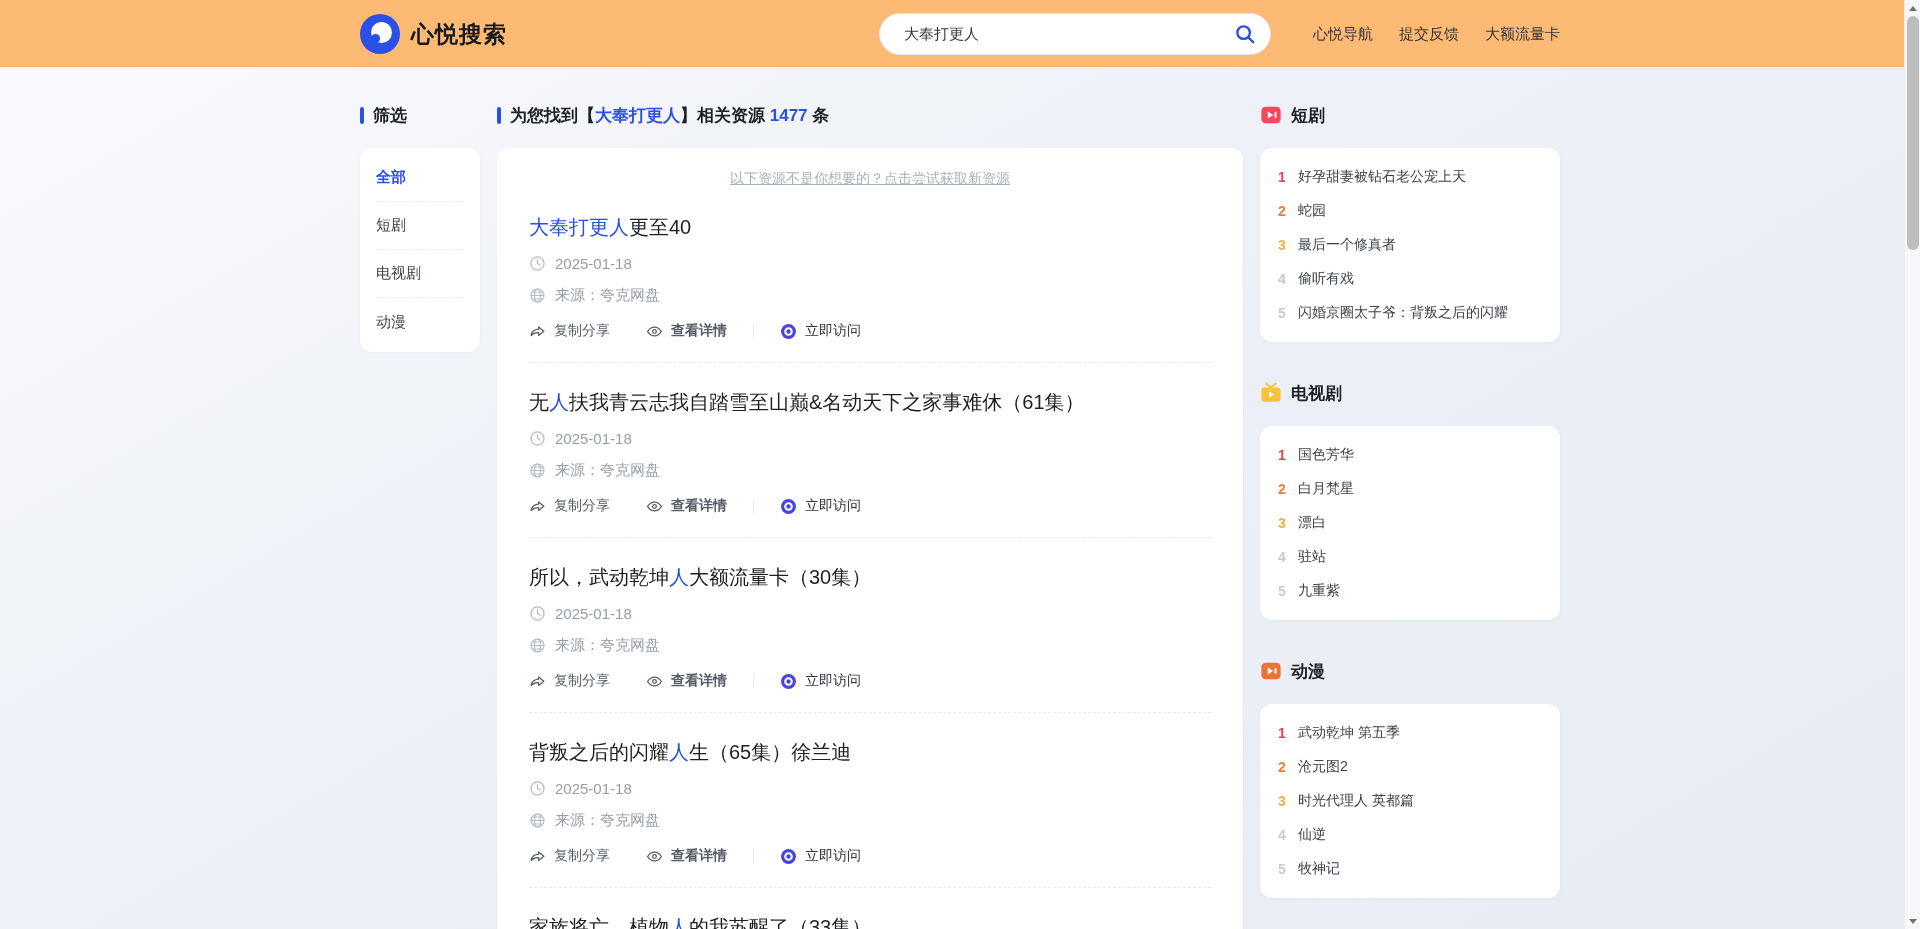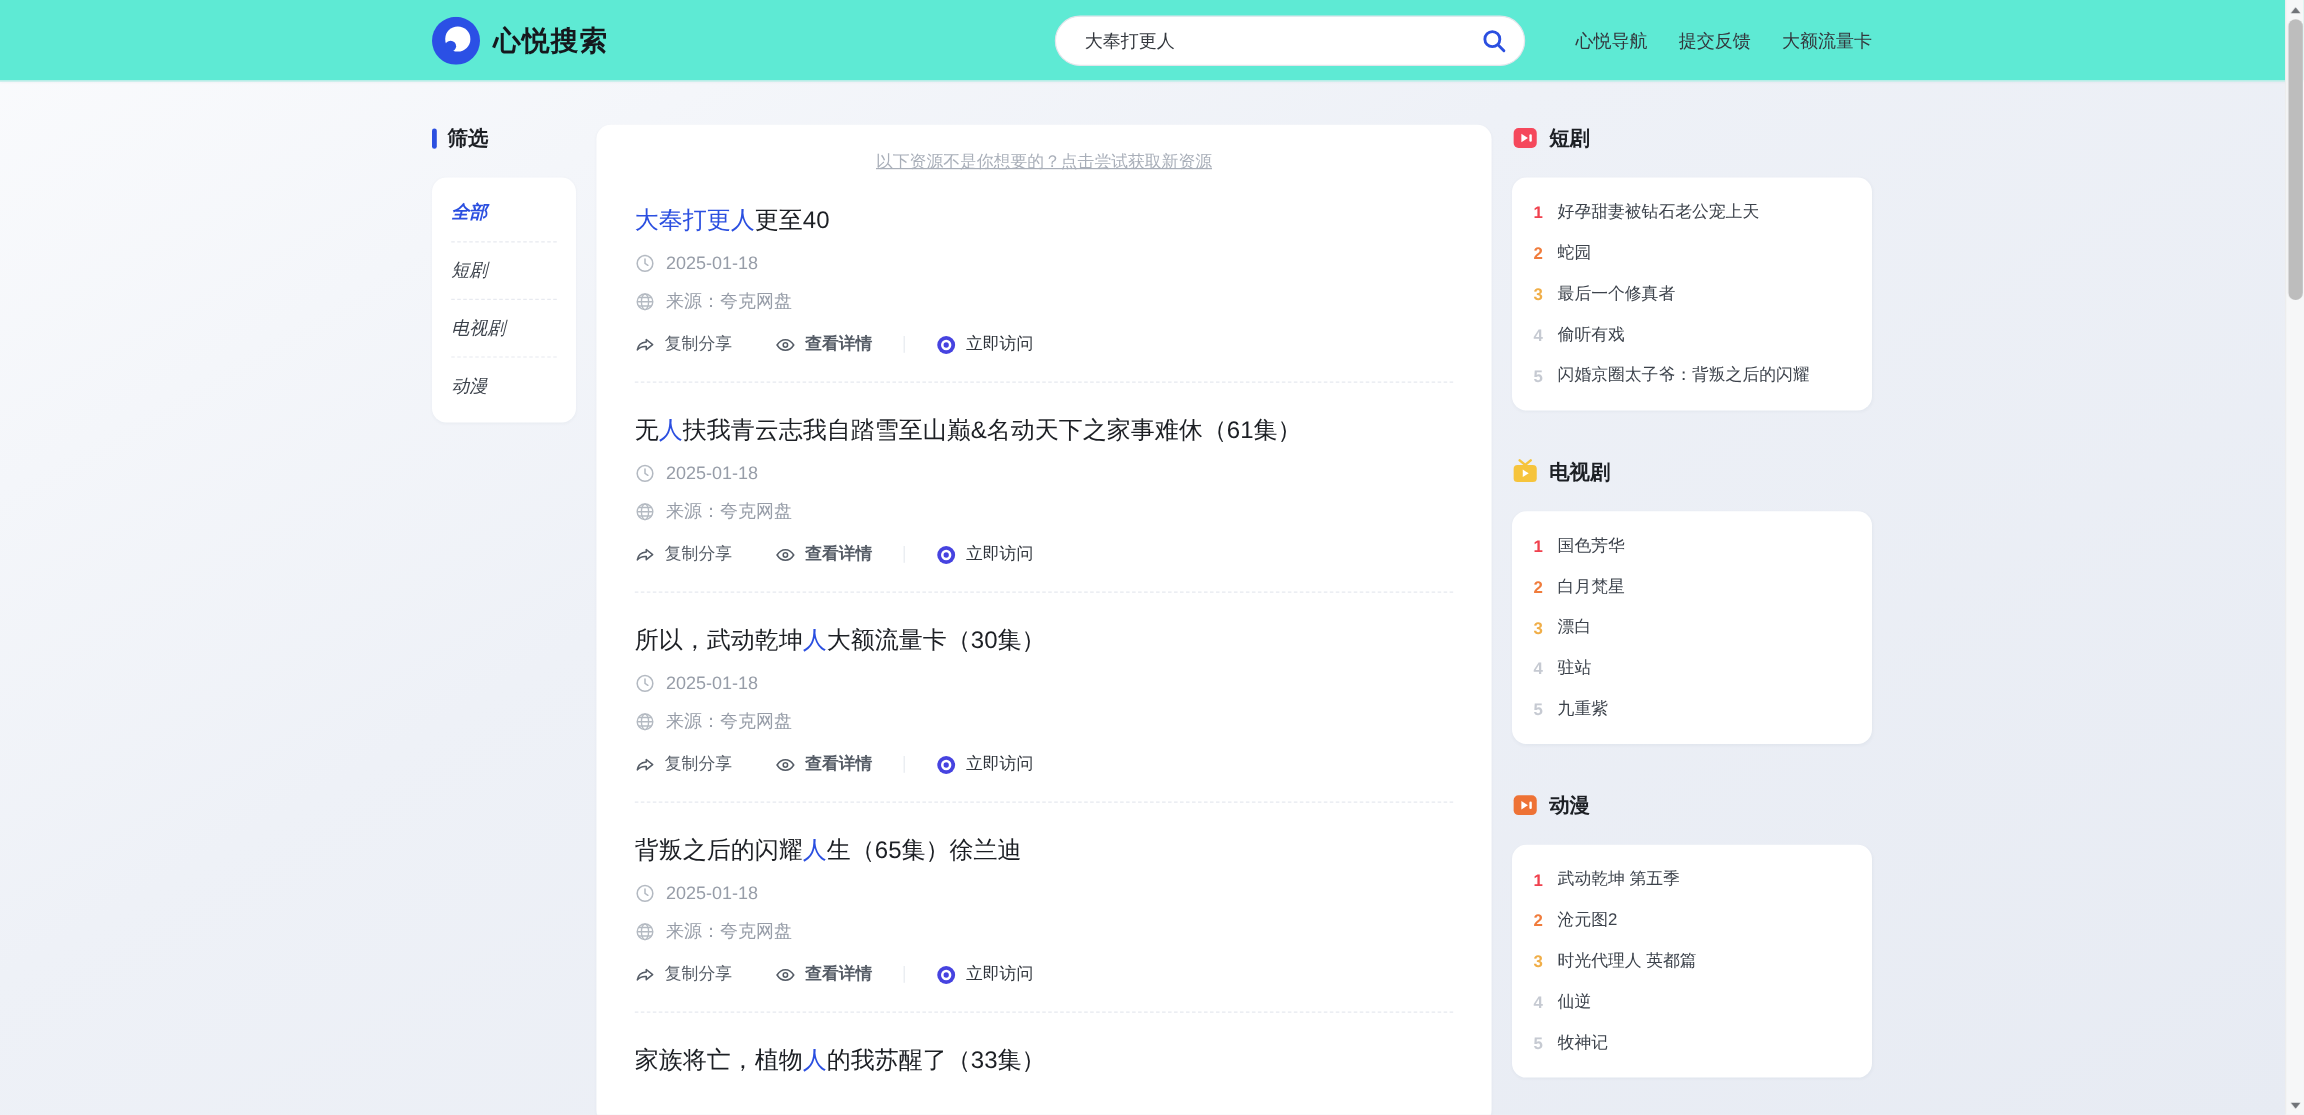--- a/index.html
+++ b/index.html
@@ -7,21 +7,21 @@
   body {
     width:1920px; height:929px; overflow:hidden;
     background:#edf0f6 linear-gradient(150deg,#fafbfd 0%,#eef1f7 40%,#e7ebf3 100%);
     font-family:"Liberation Sans","DejaVu Sans",sans-serif;
     color:#24292f;
   }
   .container { width:1200px; margin:0 auto; }
 
   
   header {
-    background:#5eead4; height:68px;
+    background:#fdba74; height:68px;
     border-bottom:1px solid #f0f1f4;
     box-shadow:0 1px 2px rgba(20,30,60,.03);
     position:relative; z-index:2;
   }
   .header-inner { display:flex; align-items:center; height:68px; }
   .logo { display:flex; align-items:center; gap:11px; cursor:pointer; }
   .logo svg { width:40px; height:40px; display:block; }
   .logo-text { font-size:23px; font-weight:700; color:#15181d; letter-spacing:1px; }
   .searchbox { margin-left:auto; position:relative; width:392px; height:42px; }
   .searchbox input {
@@ -37,21 +37,21 @@
 
   
   .content { display:grid; grid-template-columns:120px minmax(0,1fr) 300px; gap:17px; padding-top:36px; }
   .sec-title { display:flex; align-items:center; gap:9px; font-size:17px; font-weight:700; color:#1c1f24; margin-bottom:22px; height:22px; }
   .bar { width:4px; height:17px; border-radius:2px; background:#2B4FE0; display:inline-block; flex:none; }
   .card { background:#fff; border-radius:12px; box-shadow:0 1px 3px rgba(30,40,80,.04); }
 
   
   .filter-card { padding:6px 16px; }
   .filter-row { height:48px; display:flex; align-items:center; font-size:15px; color:#3c424b;
-    border-bottom:1px dashed #e8eaf0; cursor:pointer;font-style:italic; }
+    border-bottom:1px dashed #e8eaf0; cursor:pointer; }
   .filter-row:last-child { border-bottom:none; }
   .filter-row.active { color:#2B4FE0; font-weight:700; }
 
   
   .results-card { padding:22px 32px 40px; }
   .notice { text-align:center; color:#a9afb9; font-size:14px; cursor:pointer;text-decoration:underline; }
   .result-title { font-size:20px; font-weight:400; color:#1c1f24; margin:26px 0 0; cursor:pointer; }
   .result-title .hl, .ht .hl { color:#2B4FE0; }
   .meta { display:flex; align-items:center; gap:9px; margin-top:14px; color:#979da8; font-size:15px; }
   .micon svg { width:17px; height:17px; display:block; color:#b4bac2; }
@@ -119,20 +119,24 @@
     </div>
     <div class="card filter-card" id="filter-card">
         <div class="filter-row active">全部</div>
         <div class="filter-row">短剧</div>
         <div class="filter-row">电视剧</div>
         <div class="filter-row">动漫</div>
       </div>
   </aside>
 
   <main>
+    <div class="sec-title">
+      <span class="bar"></span>
+      <span class="ht"><span>为您找到【</span><span class="hl">大奉打更人</span><span>】相关资源 </span><span class="hl">1477</span><span> 条</span></span>
+    </div>
     <div class="card results-card">
       <div class="notice">以下资源不是你想要的？点击尝试获取新资源</div>
       <div id="results-list">
           <div class="result-item">
     <h3 class="result-title"><span class="hl">大奉打更人</span><span>更至40</span></h3>
     <div class="meta">
               <span class="micon">
                 <svg viewBox="0 0 24 24" fill="none" stroke="currentColor" stroke-width="1.8">
                   <circle cx="12" cy="12" r="9.2"></circle>
                   <path d="M12 6.8V12l3.4 2.2" stroke-linecap="round"></path>

